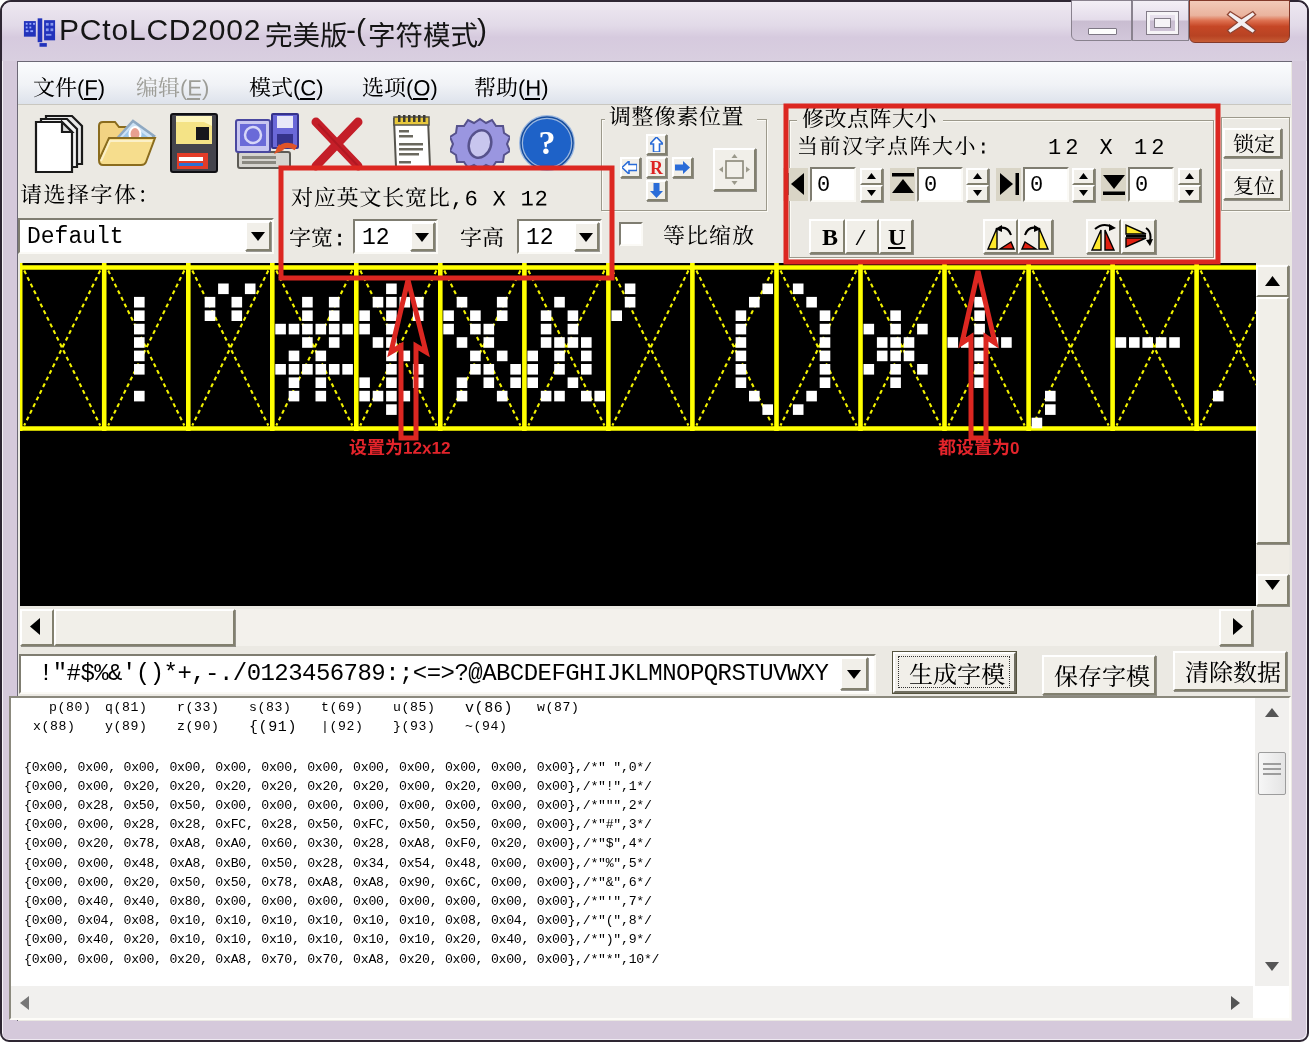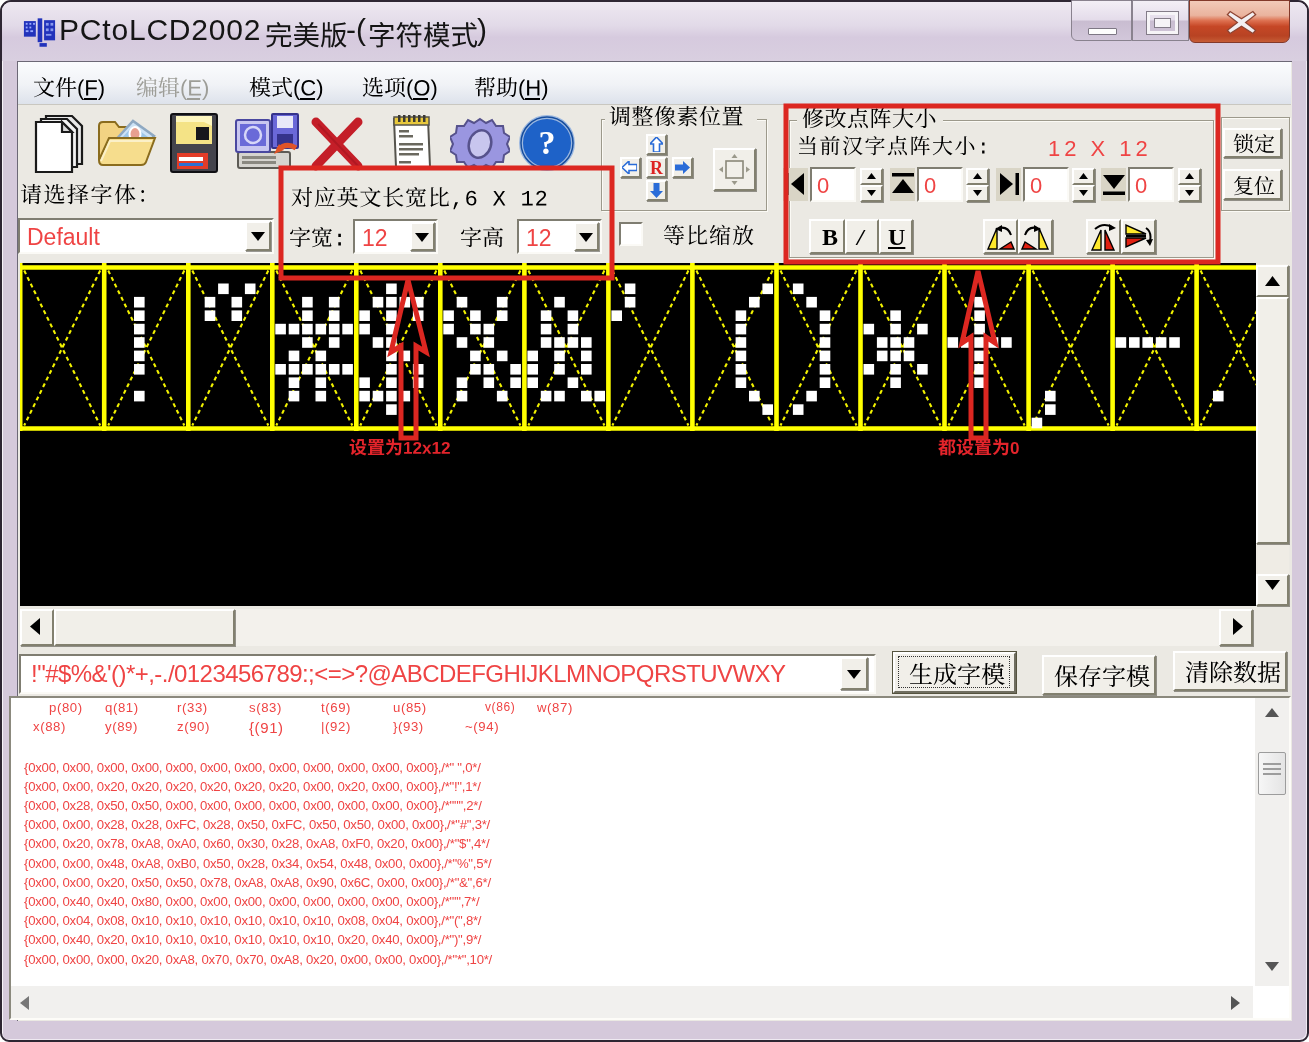--- a/index.html
+++ b/index.html
@@ -1,20 +1,20 @@
 <!DOCTYPE html>
 <html><head><meta charset="utf-8"><style>
 *{margin:0;padding:0;box-sizing:border-box}
 html,body{width:1309px;height:1042px;overflow:hidden;background:#fff}
 body{font-family:"Liberation Sans",sans-serif;position:relative}
 .ab{position:absolute}
 .rz{background:#f1efe9;border:2px solid;border-color:#ffffff #82806f #82806f #ffffff;box-shadow:1px 1px 0 rgba(70,68,58,.55)}
 .sk{background:#fff;border:2px solid;border-color:#7f7d71 #fbfaf6 #fbfaf6 #7f7d71}
 .etch{border:1px solid #9c998b;box-shadow:1px 1px 0 #fbfaf5,inset 1px 1px 0 #fbfaf5}
-.mono{font-family:Liberation Sans, sans-serif;color:#ef4444}
+.mono{font-family:Liberation Mono, monospace;color:#000000}
 </style></head><body>
 <div class="ab" style="left:0;top:0;width:1309px;height:1042px;background:#d5c9db;border:2px solid #2e2633;border-radius:11px 11px 9px 9px;box-shadow:inset 1px 1px 0 #f7f3f9,inset -1px -1px 0 #efeaf2"></div>
 <div class="ab" style="left:2px;top:2px;width:1305px;height:59px;background:linear-gradient(#eee8f1 0%,#e2dae8 40%,#d6cade 60%,#d9cfe0 100%);border-radius:9px 9px 0 0"></div>
 <svg class="ab" style="left:23px;top:16px" width="33" height="34" viewBox="0 0 36 36">
 <rect x="1" y="5" width="13" height="17" fill="#2233bb"></rect>
 <rect x="3" y="7" width="2" height="2" fill="#99aaff"></rect>
     <rect x="7" y="7" width="2" height="2" fill="#99aaff"></rect>
     <rect x="11" y="7" width="2" height="2" fill="#99aaff"></rect>
 <rect x="3" y="11" width="2" height="2" fill="#99aaff"></rect>
     <rect x="7" y="11" width="2" height="2" fill="#99aaff"></rect>
@@ -569,21 +569,21 @@
       <path transform="translate(2,23.1)" d="M8.2 -17.5H19.2L20.3 -18.9Q20.3 -18.9 20.7 -18.6Q21 -18.4 21.5 -18Q21.9 -17.6 22.3 -17.2Q22.2 -16.8 21.7 -16.8H8.4ZM7.5 -12H19.7L20.9 -13.4Q20.9 -13.4 21 -13.3Q21.2 -13.1 21.6 -12.9Q21.9 -12.6 22.2 -12.3Q22.6 -12 22.9 -11.8Q22.8 -11.4 22.2 -11.4H7.7ZM8.8 -14.9H18.8L19.8 -16.2Q19.8 -16.2 20.2 -16Q20.5 -15.7 21 -15.3Q21.5 -14.9 21.8 -14.6Q21.7 -14.2 21.2 -14.2H9ZM13.9 -20 16.5 -19.7Q16.5 -19.5 16.3 -19.3Q16.1 -19.1 15.6 -19V-11.6H13.9ZM10.6 -6.6H19.7V-6H10.6ZM10.6 -3.6H19.6V-3H10.6ZM2.7 -19.8Q4 -19.7 4.8 -19.3Q5.7 -18.9 6.1 -18.4Q6.5 -18 6.6 -17.5Q6.7 -17 6.5 -16.7Q6.3 -16.4 6 -16.3Q5.6 -16.2 5.2 -16.4Q5 -17 4.5 -17.6Q4.1 -18.2 3.5 -18.7Q3 -19.2 2.4 -19.6ZM1 -14.4Q2.3 -14.3 3.1 -13.9Q3.9 -13.5 4.3 -13.1Q4.7 -12.6 4.8 -12.2Q4.8 -11.8 4.7 -11.5Q4.5 -11.2 4.1 -11.1Q3.8 -11 3.3 -11.3Q3.2 -11.8 2.7 -12.3Q2.3 -12.9 1.8 -13.4Q1.3 -13.8 0.8 -14.2ZM2.4 -4.9Q2.6 -4.9 2.7 -4.9Q2.9 -5 3 -5.4Q3.2 -5.6 3.3 -5.9Q3.4 -6.1 3.6 -6.6Q3.9 -7.2 4.3 -8.2Q4.8 -9.2 5.5 -11Q6.2 -12.7 7.4 -15.6L7.9 -15.5Q7.6 -14.6 7.2 -13.5Q6.9 -12.4 6.5 -11.2Q6.1 -10 5.7 -9Q5.4 -7.9 5.1 -7.1Q4.9 -6.4 4.8 -6Q4.6 -5.4 4.5 -4.9Q4.4 -4.4 4.4 -3.9Q4.4 -3.5 4.5 -3.1Q4.7 -2.7 4.8 -2.2Q4.9 -1.7 5 -1.1Q5.1 -0.6 5.1 0.2Q5.1 1 4.7 1.4Q4.3 1.9 3.7 1.9Q3.4 1.9 3.1 1.6Q2.9 1.3 2.9 0.7Q3 -0.6 3.1 -1.5Q3.1 -2.5 2.9 -3.2Q2.8 -3.8 2.5 -4Q2.3 -4.2 2.1 -4.2Q1.8 -4.3 1.4 -4.3V-4.9Q1.4 -4.9 1.6 -4.9Q1.8 -4.9 2.1 -4.9Q2.3 -4.9 2.4 -4.9ZM18.8 -9.5H18.6L19.4 -10.5L21.5 -8.9Q21.4 -8.8 21.1 -8.7Q20.8 -8.5 20.4 -8.4V-0.4Q20.4 0.3 20.3 0.7Q20.1 1.2 19.5 1.5Q19 1.8 17.8 1.9Q17.7 1.5 17.6 1.2Q17.4 0.9 17.2 0.7Q16.9 0.5 16.4 0.4Q15.8 0.2 14.9 0.1V-0.2Q14.9 -0.2 15.3 -0.2Q15.8 -0.2 16.4 -0.1Q16.9 -0.1 17.5 -0.1Q18 -0 18.2 -0Q18.6 -0 18.7 -0.2Q18.8 -0.3 18.8 -0.6ZM9.6 -9.5V-10.2L11.4 -9.5H19.7V-8.8H11.2V1.3Q11.2 1.4 11 1.5Q10.8 1.7 10.5 1.8Q10.2 1.9 9.9 1.9H9.6Z M34.6 -12.6H41.7L42.7 -13.8Q42.7 -13.8 43 -13.5Q43.3 -13.3 43.8 -12.9Q44.2 -12.6 44.5 -12.2Q44.4 -11.9 43.9 -11.9H34.7ZM32.7 -8.7H43.6L44.7 -10.1Q44.7 -10.1 44.9 -9.9Q45.1 -9.7 45.4 -9.5Q45.7 -9.2 46.1 -8.9Q46.4 -8.6 46.7 -8.3Q46.6 -7.9 46.1 -7.9H32.9ZM38.6 -12.6H40.2V-0.5Q40.2 0.1 40 0.6Q39.9 1.1 39.4 1.4Q38.9 1.8 37.8 1.9Q37.8 1.5 37.7 1.2Q37.6 0.9 37.4 0.7Q37.2 0.5 36.8 0.3Q36.3 0.2 35.6 0.1V-0.3Q35.6 -0.3 35.9 -0.3Q36.2 -0.3 36.7 -0.2Q37.1 -0.2 37.5 -0.2Q37.9 -0.1 38.1 -0.1Q38.4 -0.1 38.5 -0.3Q38.6 -0.4 38.6 -0.6ZM42 -6.3Q43.6 -5.4 44.6 -4.6Q45.6 -3.7 46.1 -2.9Q46.6 -2.1 46.7 -1.5Q46.8 -0.9 46.6 -0.5Q46.4 -0.1 46 -0Q45.6 0 45.2 -0.3Q45 -1.2 44.4 -2.3Q43.8 -3.3 43.1 -4.3Q42.4 -5.3 41.8 -6.1ZM26 -18.7V-19.5L27.9 -18.7H27.6V1.3Q27.6 1.4 27.4 1.5Q27.2 1.7 26.9 1.8Q26.6 1.9 26.2 1.9H26ZM26.7 -18.7H32.1V-18H26.7ZM30.8 -18.7H30.6L31.6 -19.7L33.6 -17.8Q33.5 -17.6 33.2 -17.6Q33 -17.5 32.5 -17.5Q32.2 -16.8 31.6 -15.7Q31 -14.7 30.4 -13.6Q29.8 -12.6 29.3 -11.8Q30.4 -10.9 31.1 -9.9Q31.8 -8.9 32.1 -7.9Q32.4 -7 32.4 -6Q32.4 -4.4 31.7 -3.5Q31 -2.6 29.3 -2.6Q29.3 -3 29.2 -3.4Q29.2 -3.7 29 -3.9Q28.9 -4 28.6 -4.2Q28.3 -4.3 27.9 -4.3V-4.7Q28.2 -4.7 28.8 -4.7Q29.3 -4.7 29.5 -4.7Q29.8 -4.7 30.1 -4.8Q30.7 -5.2 30.7 -6.5Q30.7 -7.7 30.2 -9.1Q29.8 -10.4 28.6 -11.8Q28.9 -12.4 29.2 -13.3Q29.5 -14.2 29.8 -15.2Q30.1 -16.1 30.4 -17.1Q30.6 -18 30.8 -18.7ZM35 -6.3 37.3 -5.4Q37.2 -5 36.5 -5.1Q36 -4.2 35.2 -3.2Q34.4 -2.2 33.4 -1.3Q32.4 -0.4 31.2 0.3L31 -0Q31.9 -0.9 32.7 -1.9Q33.5 -3 34.1 -4.2Q34.7 -5.3 35 -6.3ZM39.7 -18.8Q39 -17.4 37.6 -15.9Q36.3 -14.4 34.7 -13.2Q33.1 -12 31.4 -11.2L31.2 -11.5Q32.4 -12.2 33.5 -13.3Q34.6 -14.3 35.5 -15.5Q36.5 -16.7 37.2 -17.9Q37.9 -19.1 38.2 -20.2L41 -19.6Q41 -19.4 40.8 -19.3Q40.6 -19.2 40.1 -19.1Q40.9 -17.9 42 -16.9Q43.2 -15.9 44.6 -15.1Q46 -14.3 47.4 -13.7L47.4 -13.4Q46.9 -13.2 46.5 -12.8Q46.1 -12.4 46 -11.9Q44 -13.1 42.3 -14.9Q40.6 -16.7 39.7 -18.8Z M58.7 -7.1V-6.4H49.2L49 -7.1ZM57.7 -7.1 58.7 -8 60.4 -6.5Q60.1 -6.2 59.4 -6.2Q58.7 -4.1 57.4 -2.5Q56.2 -0.9 54.2 0.2Q52.3 1.2 49.4 1.9L49.2 1.5Q53.1 0.3 55.1 -1.8Q57.2 -3.9 58 -7.1ZM50.7 -3.7Q52.7 -3.6 54.2 -3.3Q55.6 -3 56.6 -2.6Q57.6 -2.2 58.2 -1.7Q58.7 -1.3 58.9 -0.9Q59.1 -0.5 59 -0.1Q59 0.2 58.7 0.3Q58.4 0.4 58 0.3Q57.4 -0.4 56.5 -0.9Q55.6 -1.5 54.6 -2Q53.5 -2.4 52.4 -2.8Q51.3 -3.1 50.4 -3.3ZM50.4 -3.3Q50.7 -3.9 51.2 -4.7Q51.7 -5.5 52.2 -6.4Q52.7 -7.3 53.1 -8.1Q53.5 -9 53.7 -9.5L56 -8.7Q55.9 -8.5 55.6 -8.4Q55.4 -8.3 54.7 -8.4L55.2 -8.7Q54.8 -8 54.3 -7Q53.7 -6.1 53.1 -5.1Q52.5 -4.1 52 -3.3ZM69.3 -16.2Q69.3 -16.2 69.5 -16Q69.7 -15.8 70 -15.6Q70.4 -15.3 70.7 -15Q71.1 -14.7 71.4 -14.4Q71.3 -14 70.8 -14H62.4V-14.7H68.1ZM65.6 -19.5Q65.6 -19.2 65.4 -19.1Q65.2 -18.9 64.8 -18.9Q64.1 -15.8 62.9 -13Q61.8 -10.2 60.1 -8.3L59.8 -8.5Q60.5 -10 61.1 -11.8Q61.8 -13.7 62.2 -15.8Q62.7 -18 63 -20.1ZM69.2 -14.7Q69 -11.7 68.3 -9.2Q67.6 -6.7 66.4 -4.6Q65.2 -2.6 63.1 -1Q61.1 0.7 58.1 1.9L57.9 1.5Q60.4 0.2 62.2 -1.5Q63.9 -3.2 65 -5.2Q66.1 -7.2 66.6 -9.6Q67.2 -12 67.3 -14.7ZM62.3 -14.2Q62.8 -11 63.9 -8.2Q65 -5.4 66.8 -3.2Q68.6 -1 71.4 0.4L71.3 0.6Q70.7 0.7 70.3 1Q69.9 1.3 69.7 1.9Q67.2 0.2 65.7 -2.1Q64.1 -4.5 63.2 -7.4Q62.4 -10.3 61.9 -13.6ZM60.2 -18.6Q60.1 -18.4 59.9 -18.3Q59.7 -18.1 59.3 -18.2Q58.8 -17.5 58.2 -16.8Q57.5 -16 57 -15.5L56.6 -15.7Q56.9 -16.4 57.3 -17.4Q57.7 -18.4 58 -19.4ZM50.3 -19.2Q51.4 -18.8 52 -18.3Q52.6 -17.8 52.8 -17.4Q53.1 -16.9 53 -16.5Q53 -16.1 52.8 -15.9Q52.6 -15.6 52.3 -15.6Q52 -15.6 51.6 -15.9Q51.6 -16.7 51.1 -17.5Q50.6 -18.4 50.1 -19ZM55.5 -14.1Q56.9 -13.7 57.8 -13.2Q58.7 -12.7 59.1 -12.2Q59.6 -11.7 59.7 -11.2Q59.8 -10.7 59.7 -10.4Q59.5 -10.1 59.2 -10Q58.9 -9.9 58.5 -10.2Q58.2 -10.8 57.7 -11.5Q57.1 -12.2 56.5 -12.8Q55.8 -13.4 55.2 -13.9ZM55.5 -14.7Q54.5 -12.9 52.8 -11.4Q51.2 -10 49.1 -9L48.8 -9.3Q50.4 -10.5 51.7 -12Q52.9 -13.5 53.7 -15.1H55.5ZM56.5 -19.9Q56.5 -19.7 56.3 -19.5Q56.1 -19.3 55.7 -19.2V-9.9Q55.7 -9.8 55.5 -9.7Q55.3 -9.6 55 -9.5Q54.7 -9.4 54.4 -9.4H54.1V-20.1ZM59.4 -16.5Q59.4 -16.5 59.7 -16.2Q60 -15.9 60.5 -15.6Q60.9 -15.2 61.3 -14.8Q61.2 -14.4 60.7 -14.4H49.3L49.1 -15.1H58.4Z M81.5 -18.5V-18.7V-19.3L83.4 -18.5H83.1V-12.7Q83.1 -11.1 83 -9.3Q82.9 -7.5 82.5 -5.6Q82.2 -3.7 81.3 -1.9Q80.5 -0.1 79.1 1.4L78.8 1.2Q80 -0.9 80.6 -3.2Q81.2 -5.5 81.3 -8Q81.5 -10.4 81.5 -12.7ZM82.7 -18.5H93V-17.8H82.7ZM82.7 -14.3H93V-13.6H82.7ZM84.2 -0.4H93V0.3H84.2ZM92.3 -18.5H92.1L92.9 -19.4L94.7 -18Q94.6 -17.9 94.4 -17.8Q94.2 -17.7 93.9 -17.6V-13.3Q93.9 -13.2 93.7 -13.1Q93.5 -13 93.1 -12.9Q92.8 -12.8 92.5 -12.8H92.3ZM87.6 -13.3 90 -13.1Q90 -12.8 89.8 -12.7Q89.6 -12.5 89.2 -12.5V-5.4H87.6ZM83.5 -5.7V-6.4L85.2 -5.7H93V-5H85.1V1.3Q85.1 1.4 84.9 1.5Q84.7 1.7 84.4 1.8Q84 1.9 83.7 1.9H83.5ZM92.1 -5.7H91.8L92.8 -6.7L94.8 -5.2Q94.7 -5 94.4 -4.9Q94.1 -4.7 93.7 -4.7V1.2Q93.7 1.3 93.5 1.4Q93.3 1.6 93 1.7Q92.6 1.8 92.4 1.8H92.1ZM82.5 -10.1H91.9L93 -11.5Q93 -11.5 93.2 -11.4Q93.4 -11.2 93.8 -10.9Q94.1 -10.6 94.4 -10.3Q94.8 -10 95.1 -9.7Q95 -9.4 94.5 -9.4H82.5ZM73 -14.6H78.4L79.4 -16.1Q79.4 -16.1 79.5 -15.9Q79.7 -15.7 80 -15.5Q80.3 -15.2 80.6 -14.9Q80.9 -14.6 81.1 -14.3Q81 -13.9 80.5 -13.9H73.2ZM76.3 -20.1 78.8 -19.9Q78.7 -19.6 78.5 -19.5Q78.3 -19.3 77.9 -19.2V-0.5Q77.9 0.2 77.8 0.7Q77.6 1.2 77.1 1.5Q76.6 1.8 75.5 1.9Q75.5 1.5 75.4 1.2Q75.3 0.9 75 0.7Q74.8 0.4 74.4 0.3Q74 0.2 73.3 0.1V-0.3Q73.3 -0.3 73.6 -0.3Q73.9 -0.3 74.3 -0.2Q74.8 -0.2 75.2 -0.2Q75.6 -0.2 75.7 -0.2Q76.1 -0.2 76.2 -0.3Q76.3 -0.4 76.3 -0.6ZM72.6 -7.7Q73.3 -7.8 74.6 -8.2Q75.9 -8.6 77.6 -9.2Q79.3 -9.7 81 -10.3L81.1 -10Q79.9 -9.3 78.1 -8.3Q76.3 -7.3 74 -6.2Q73.9 -5.7 73.5 -5.6Z" fill="#000"></path>
     </svg>
   </div>
 <div class="ab" style="left:9px;top:696px;width:1282px;height:324px;background:#fff;border:2px solid;border-color:#8b897d #fdfcf8 #fdfcf8 #8b897d"></div>
 <div class="ab mono" style="left:49px;top:700.0px;font-size:13.2px;letter-spacing:.6px">p(80)</div>
 <div class="ab mono" style="left:105px;top:700.0px;font-size:13.2px;letter-spacing:.6px">q(81)</div>
 <div class="ab mono" style="left:177px;top:700.0px;font-size:13.2px;letter-spacing:.6px">r(33)</div>
 <div class="ab mono" style="left:249px;top:700.0px;font-size:13.2px;letter-spacing:.6px">s(83)</div>
 <div class="ab mono" style="left:321px;top:700.0px;font-size:13.2px;letter-spacing:.6px">t(69)</div>
 <div class="ab mono" style="left:393px;top:700.0px;font-size:13.2px;letter-spacing:.6px">u(85)</div>
-<div class="ab mono" style="left:485px;top:700.0px;font-size:12px;letter-spacing:.6px">v(86)</div>
+<div class="ab mono" style="left:465px;top:700.0px;font-size:15px;letter-spacing:.6px">v(86)</div>
 <div class="ab mono" style="left:537px;top:700.0px;font-size:13.2px;letter-spacing:.6px">w(87)</div>
 <div class="ab mono" style="left:33px;top:719.2px;font-size:13.2px;letter-spacing:.6px">x(88)</div>
 <div class="ab mono" style="left:105px;top:719.2px;font-size:13.2px;letter-spacing:.6px">y(89)</div>
 <div class="ab mono" style="left:177px;top:719.2px;font-size:13.2px;letter-spacing:.6px">z(90)</div>
 <div class="ab mono" style="left:249px;top:719.2px;font-size:15px;letter-spacing:.6px">{(91)</div>
 <div class="ab mono" style="left:321px;top:719.2px;font-size:13.2px;letter-spacing:.6px">|(92)</div>
 <div class="ab mono" style="left:393px;top:719.2px;font-size:13.2px;letter-spacing:.6px">}(93)</div>
 <div class="ab mono" style="left:465px;top:719.2px;font-size:13.2px;letter-spacing:.6px">~(94)</div>
 <div class="ab mono" style="left:24px;top:700px;font-size:13.2px;letter-spacing:-.26px;line-height:19.2px;white-space:pre">
 

